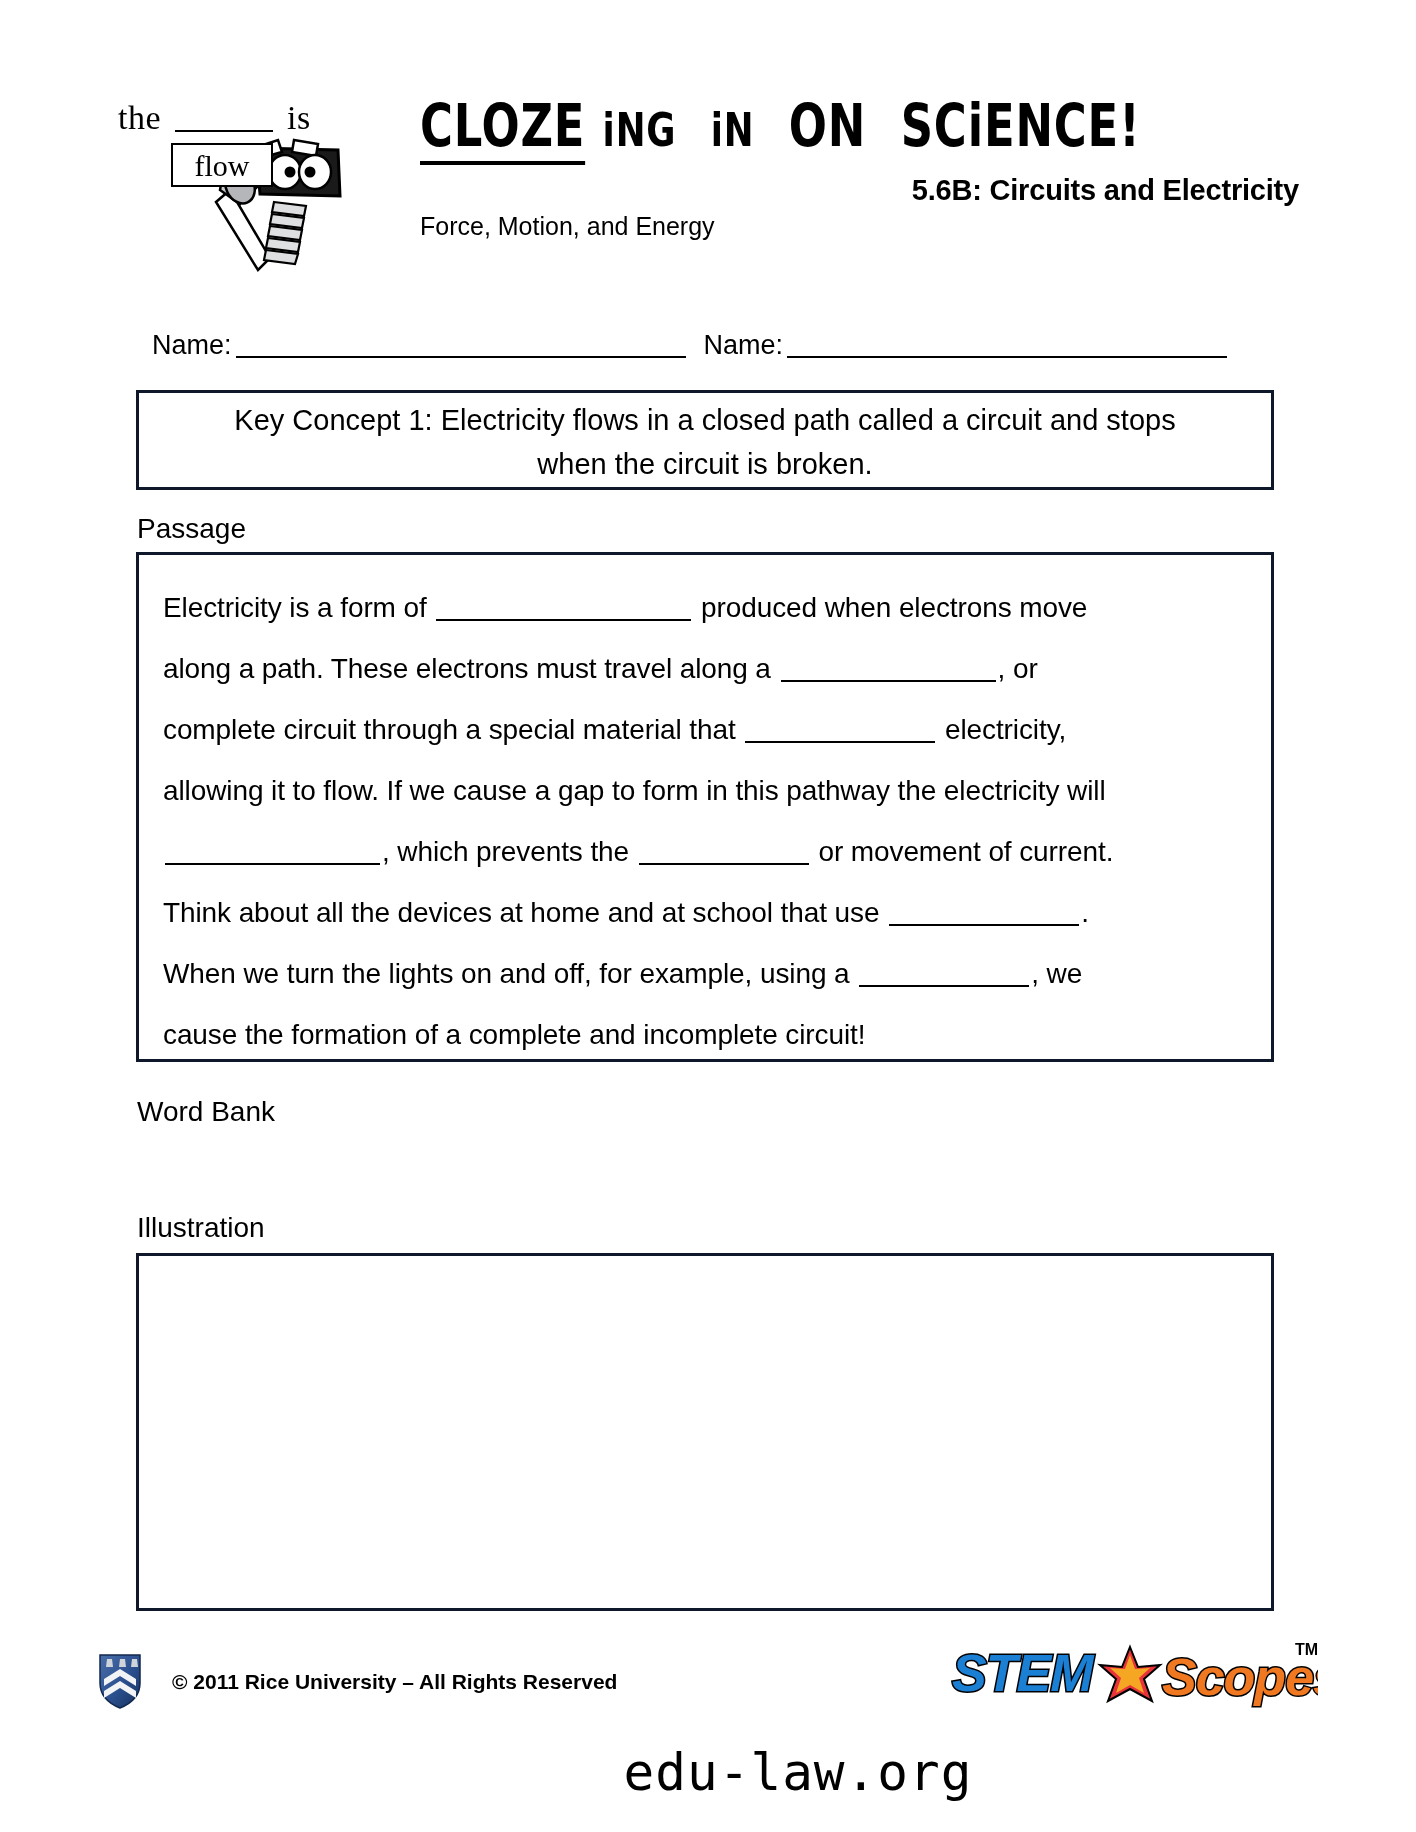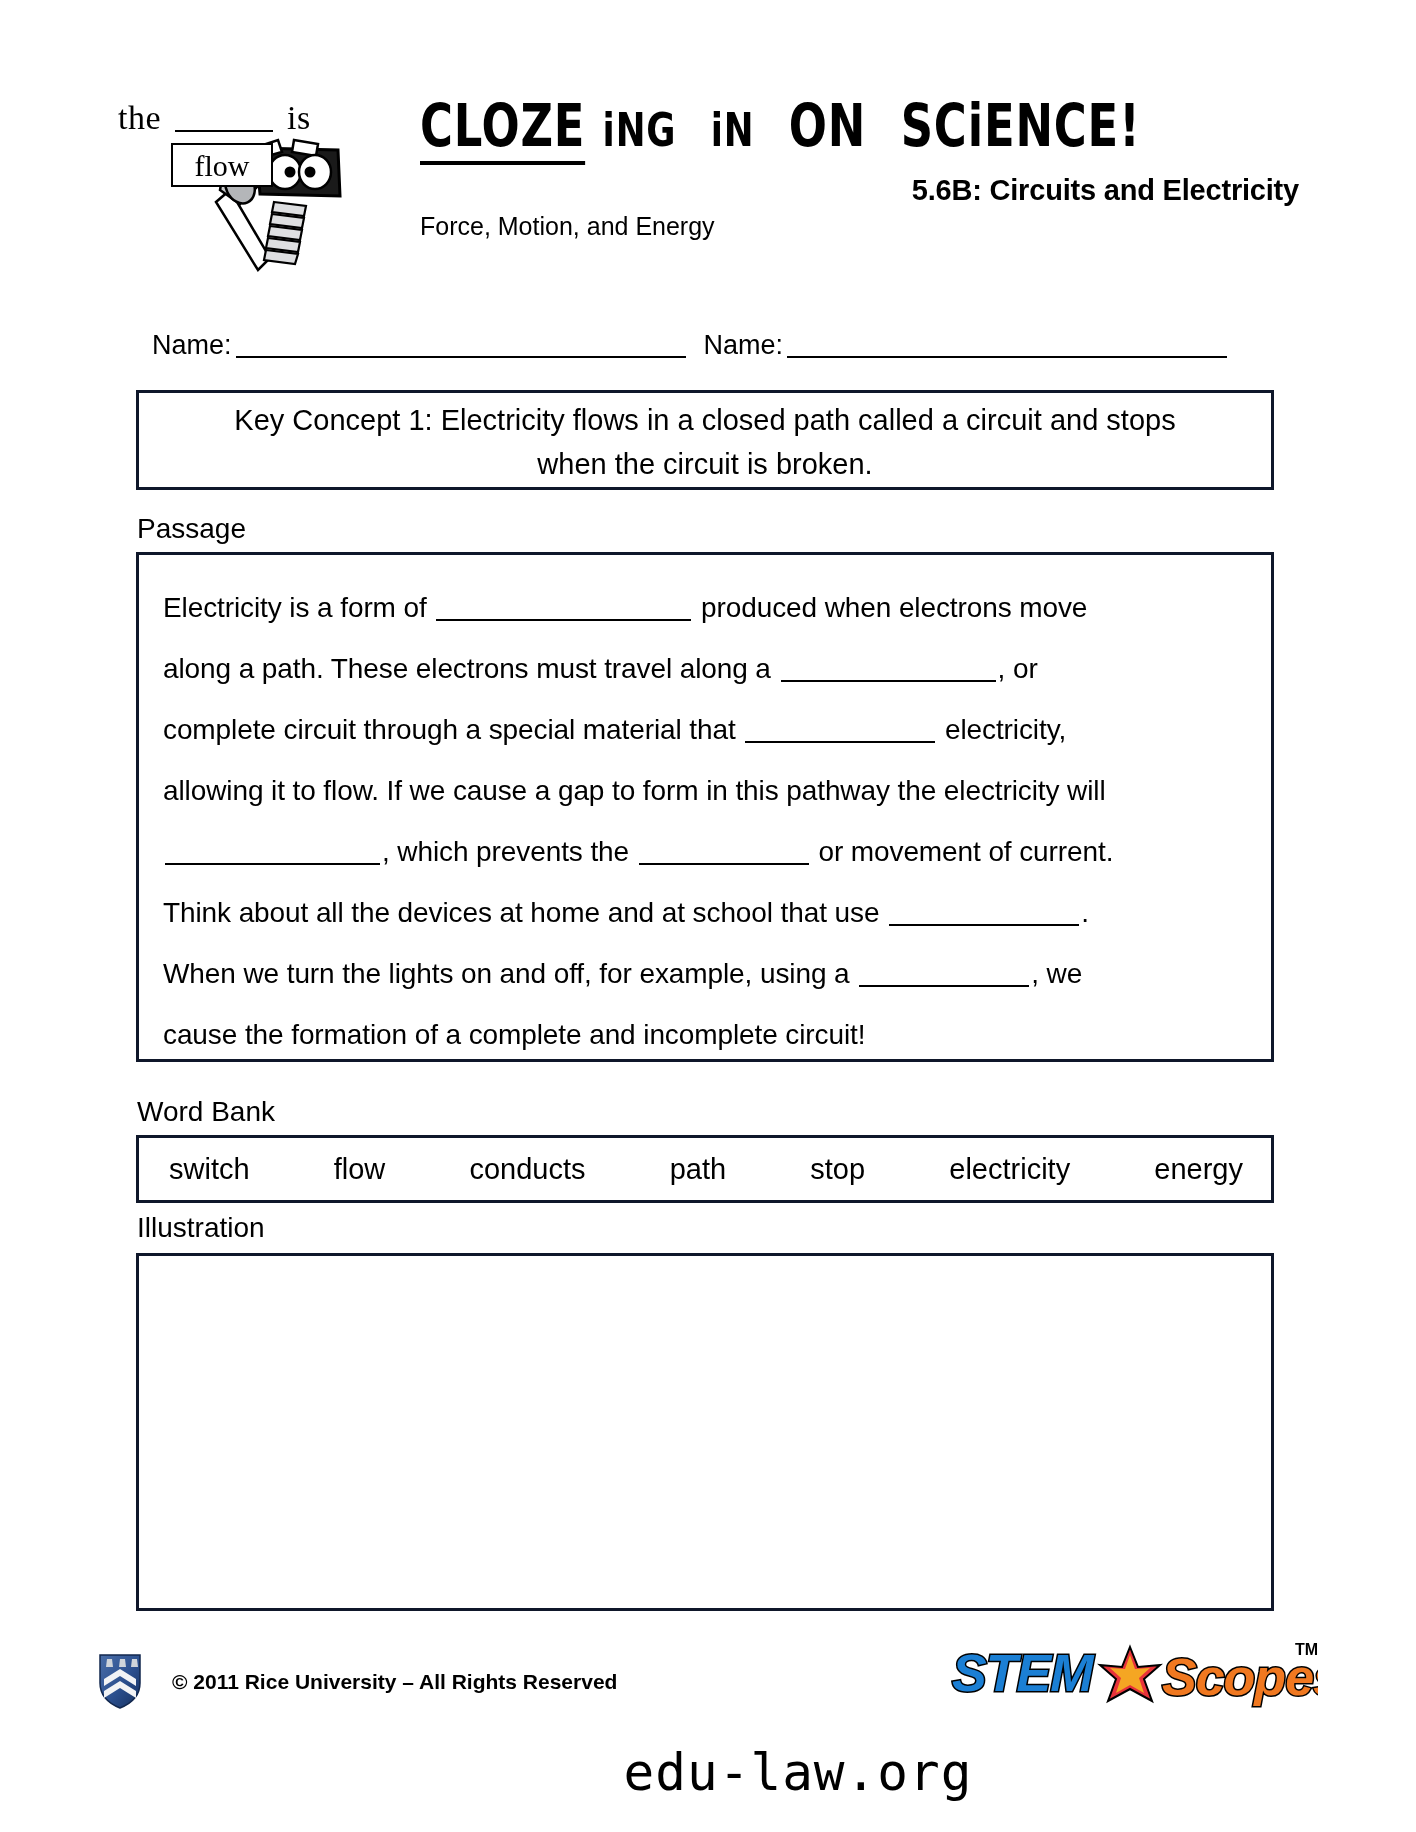--- a/index.html
+++ b/index.html
@@ -392,31 +392,20 @@
       </div>
 
       <div class="p-line">
         <span>cause the formation of a complete and incomplete circuit!</span>
       </div>
 
     </div>
   </div>
 
   <div class="section-label" id="wordbank-label">Word Bank</div>
-  <div class="box" id="wordbank-box">
-    <div class="wb-inner">
-      <span class="wb-word">switch</span>
-      <span class="wb-word">flow</span>
-      <span class="wb-word">conducts</span>
-      <span class="wb-word">path</span>
-      <span class="wb-word">stop</span>
-      <span class="wb-word">electricity</span>
-      <span class="wb-word">energy</span>
-    </div>
-  </div>
 
   <div class="section-label" id="illustration-label">Illustration</div>
   <div class="box" id="illustration-box"></div>
 
   <div class="footer">
 
     <svg class="rice-logo" viewBox="0 0 44 56">
       <defs>
         <linearGradient id="shieldg" x1="0" y1="0" x2="1" y2="1">
           <stop offset="0%" stop-color="#4a6ea8"></stop>

